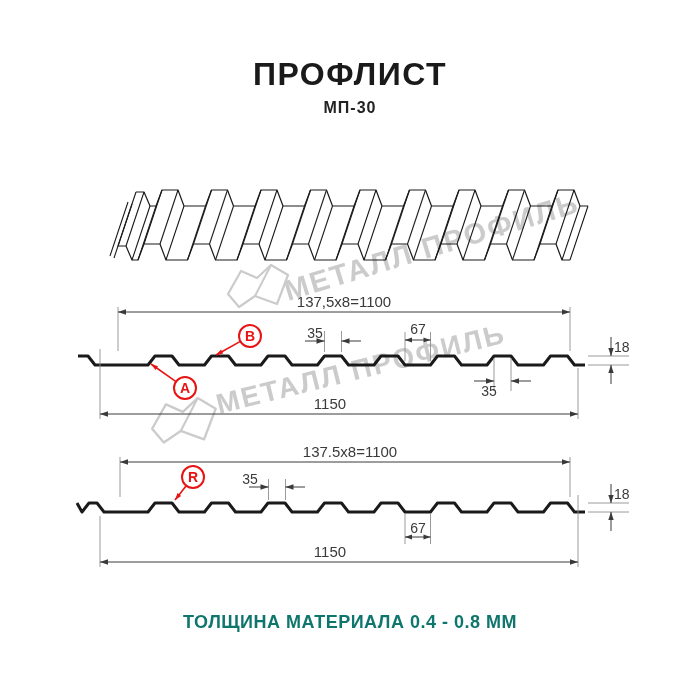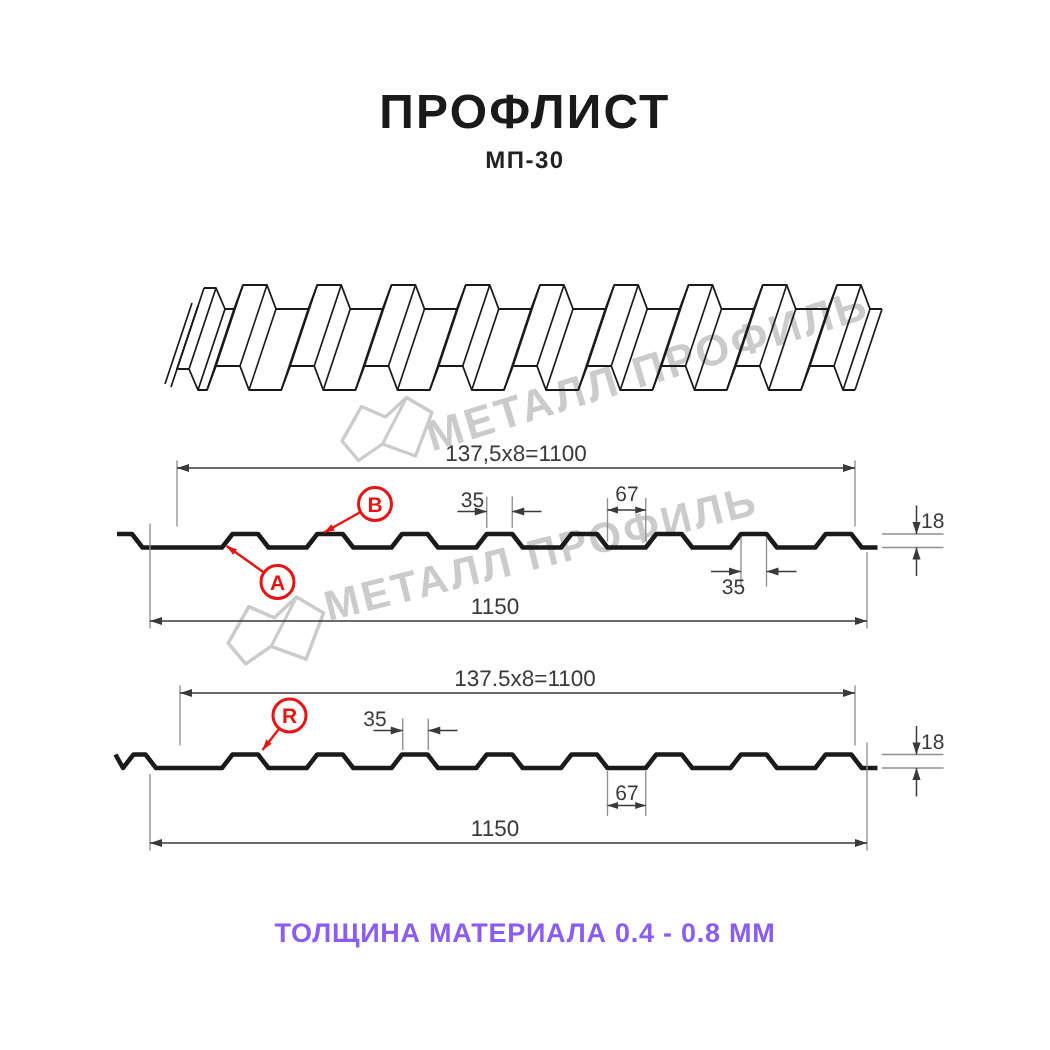--- a/index.html
+++ b/index.html
@@ -6,21 +6,21 @@
     --ink:#1a1a1a; --dim:#3a3a3a; --accent-red:#e81313; --watermark-gray:#cbcbcb;
   }
   html,body{margin:0;padding:0;background:#fff;}
   .canvas{position:relative;width:700px;height:700px;background:#fff;overflow:hidden;
           font-family:"Liberation Sans",sans-serif;}
   .title{position:absolute;top:56px;left:0;right:0;text-align:center;
          font-size:32px;font-weight:800;letter-spacing:1.5px;color:var(--ink);}
   .subtitle{position:absolute;top:99px;left:0;right:0;text-align:center;
          font-size:16px;font-weight:600;letter-spacing:1px;color:#222;}
   .caption{position:absolute;top:612px;left:0;right:0;text-align:center;
-         font-size:18px;font-weight:600;letter-spacing:0.5px;color:#8b5cf6;}
+         font-size:18px;font-weight:600;letter-spacing:0.5px;color:#0f766e;}
   svg{position:absolute;left:0;top:0;}
   .dim{fill:var(--dim);font-size:14px;text-anchor:middle;font-family:"Liberation Sans",sans-serif;}
   .dim-lg{font-size:15px;}
   .dim-start{text-anchor:start;}
   .lblc{fill:#fff;stroke:var(--accent-red);stroke-width:2;}
   .lbl{fill:var(--accent-red);font-size:14px;font-weight:700;text-anchor:middle;
        font-family:"Liberation Sans",sans-serif;}
   .wm{font-weight:700;font-size:29px;letter-spacing:2px;fill:var(--watermark-gray);
       font-family:"Liberation Sans",sans-serif;}
   .wm2{font-size:28px;}

